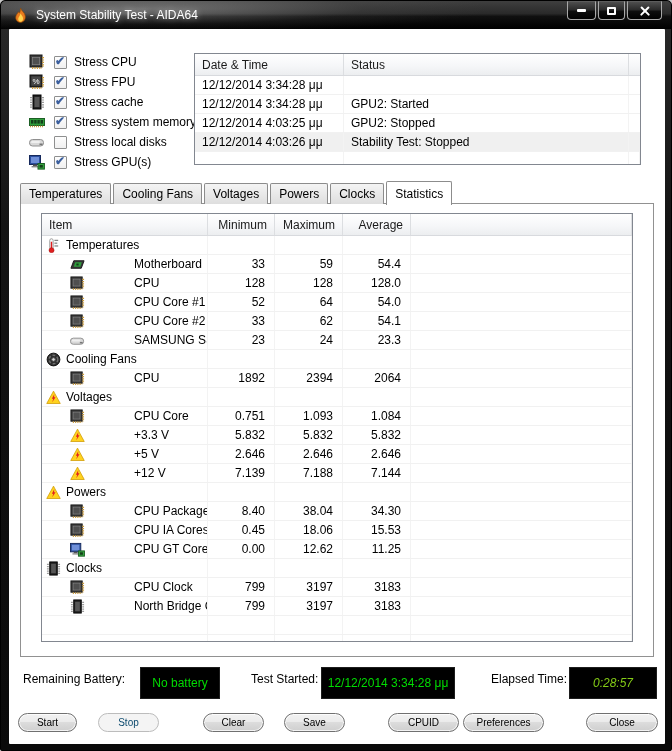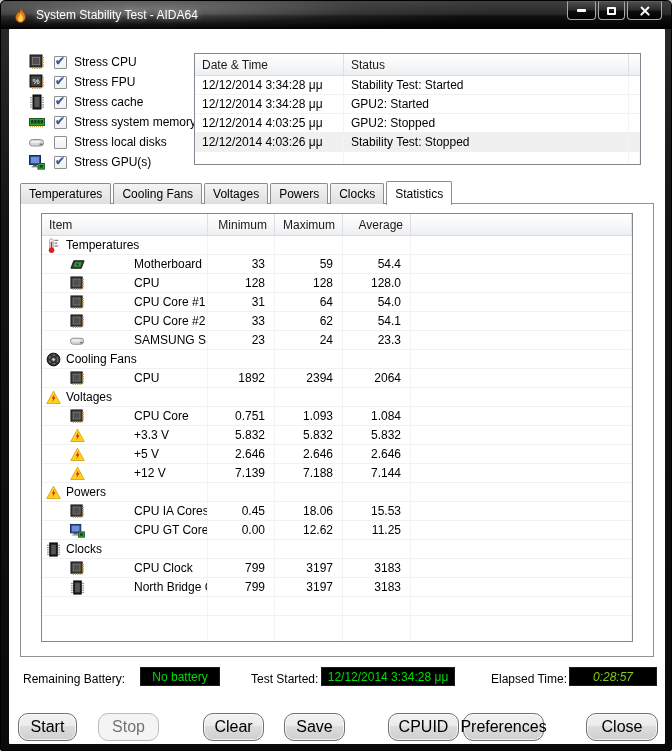--- a/index.html
+++ b/index.html
@@ -97,38 +97,38 @@
   .stats .lv-row.item-row .cell.item{ padding-left:28px;gap:44px; }
   .stats .icon{ width:15px; height:15px; flex:0 0 15px; margin-right:5px; }
 
   .icon{ display:inline-flex; align-items:center; justify-content:center; }
   .icon svg{ width:100%; height:100%; display:block; }
 
   
   .statusbar{ position:absolute; left:0; top:638px; width:656px; height:24px; }
   .sb-label{ position:absolute; top:5px; white-space:nowrap; }
   .sb-box{
-    position:absolute; top:0; height:19px; background:#000; border:1px solid #1d1d1d;
+    position:absolute; top:0; height:32px; background:#000; border:1px solid #1d1d1d;
     color:#00dc00; display:flex; align-items:center; justify-content:center; white-space:nowrap;
   }
   #sb-batt-label{ left:14px; } #sb-batt-box{ left:131px; width:80px; }
   #sb-start-label{ left:242px; } #sb-start-box{ left:312px; width:134px; }
   #sb-elapsed-label{ left:482px; } #sb-elapsed-box{ left:560px; width:88px; }
 
   
   .actions{ position:absolute; left:0; top:684px; width:656px; height:24px; }
   .btn{
-    position:absolute; top:0; height:28px; border:1px solid #707070; border-radius:10px;
+    position:absolute; top:0; height:19px; border:1px solid #707070; border-radius:10px;
     background:linear-gradient(180deg,#f2f2f2 0%,#ebebeb 45%,#dddddd 46%,#cfcfcf 100%);
     box-shadow:inset 0 0 0 1px rgba(255,255,255,.75);
-    font-family:"Liberation Sans", sans-serif; font-size:16px; color:#000;
+    font-family:"Liberation Sans", sans-serif; font-size:10px; color:#000;
     display:flex; align-items:center; justify-content:center; cursor:pointer;
   }
   .btn:disabled{
-    border-color:#bcbcbc; background:#f4f4f4; color:#737373; box-shadow:none; cursor:default;
+    border-color:#bcbcbc; background:#f4f4f4; color:#0c4a6e; box-shadow:none; cursor:default;
   }
   .btn:nth-child(1){ left:9px;   width:59px; }
   .btn:nth-child(2){ left:89px;  width:61px; }
   .btn:nth-child(3){ left:194px; width:61px; }
   .btn:nth-child(4){ left:275px; width:61px; }
   .btn:nth-child(5){ left:379px; width:71px; }
   .btn:nth-child(6){ left:454px; width:81px; }
   .btn:nth-child(7){ left:577px; width:72px; }
 </style>
 </head>
@@ -240,21 +240,20 @@
 
     <div class="lv log">
       <div class="lv-head">
         <div class="hcell">Date &amp; Time</div>
         <div class="hcell">Status</div>
         <div class="hcell"></div>
       </div>
       <div class="lv-body" id="log-body">
           <div class="lv-row">
             <div class="cell">12/12/2014 3:34:28 μμ</div>
-            <div class="cell">Stability Test: Started</div>
             <div class="cell"></div>
           </div>
           <div class="lv-row">
             <div class="cell">12/12/2014 3:34:28 μμ</div>
             <div class="cell">GPU2: Started</div>
             <div class="cell"></div>
           </div>
           <div class="lv-row">
             <div class="cell">12/12/2014 4:03:25 μμ</div>
             <div class="cell">GPU2: Stopped</div>
@@ -351,21 +350,21 @@
                   <svg viewBox="0 0 16 16">
                     <rect x="1" y="1" width="12" height="12" fill="#3c3c3c" stroke="#161616"></rect>
                     <rect x="3" y="3" width="8" height="8" fill="#8a8a8a"></rect>
                     <rect x="3.6" y="3.6" width="6.8" height="6.8" fill="#4f4f4f"></rect>
                     <line x1="14" y1="3" x2="14" y2="13" stroke="#c99b3f" stroke-width="2" stroke-dasharray="1.2 1.2"></line>
                     <line x1="3" y1="14" x2="13" y2="14" stroke="#c99b3f" stroke-width="2" stroke-dasharray="1.2 1.2"></line>
                   </svg>
                 </span>
                 <span>CPU Core #1</span>
               </div>
-              <div class="cell num">31</div>
+              <div class="cell num">52</div>
               <div class="cell num">64</div>
               <div class="cell num">54.0</div>
               <div class="cell"></div>
             </div>
             <div class="lv-row item-row">
               <div class="cell item">
                 <span class="icon">
                   <svg viewBox="0 0 16 16">
                     <rect x="1" y="1" width="12" height="12" fill="#3c3c3c" stroke="#161616"></rect>
                     <rect x="3" y="3" width="8" height="8" fill="#8a8a8a"></rect>
@@ -515,20 +514,38 @@
                   <svg viewBox="0 0 16 16">
                     <path d="M8 1.2 L15.2 14.4 L0.8 14.4 Z" fill="#ffd21e" stroke="#cf9a00" stroke-width="0.8"></path>
                     <path d="M8.8 4.5 L6.2 9.3 L7.8 9.3 L6.6 13 L10.2 7.8 L8.6 7.8 Z" fill="#e01f1f"></path>
                   </svg>
                 </span>
                 <span>Powers</span>
               </div>
               <div class="cell num"></div>
               <div class="cell num"></div>
               <div class="cell num"></div>
+              <div class="cell"></div>
+            </div>
+            <div class="lv-row item-row">
+              <div class="cell item">
+                <span class="icon">
+                  <svg viewBox="0 0 16 16">
+                    <rect x="1" y="1" width="12" height="12" fill="#3c3c3c" stroke="#161616"></rect>
+                    <rect x="3" y="3" width="8" height="8" fill="#8a8a8a"></rect>
+                    <rect x="3.6" y="3.6" width="6.8" height="6.8" fill="#4f4f4f"></rect>
+                    <line x1="14" y1="3" x2="14" y2="13" stroke="#c99b3f" stroke-width="2" stroke-dasharray="1.2 1.2"></line>
+                    <line x1="3" y1="14" x2="13" y2="14" stroke="#c99b3f" stroke-width="2" stroke-dasharray="1.2 1.2"></line>
+                  </svg>
+                </span>
+                <span>CPU Package</span>
+              </div>
+              <div class="cell num">8.40</div>
+              <div class="cell num">38.04</div>
+              <div class="cell num">34.30</div>
               <div class="cell"></div>
             </div>
             <div class="lv-row item-row">
               <div class="cell item">
                 <span class="icon">
                   <svg viewBox="0 0 16 16">
                     <rect x="1" y="1" width="12" height="12" fill="#3c3c3c" stroke="#161616"></rect>
                     <rect x="3" y="3" width="8" height="8" fill="#8a8a8a"></rect>
                     <rect x="3.6" y="3.6" width="6.8" height="6.8" fill="#4f4f4f"></rect>
                     <line x1="14" y1="3" x2="14" y2="13" stroke="#c99b3f" stroke-width="2" stroke-dasharray="1.2 1.2"></line>

